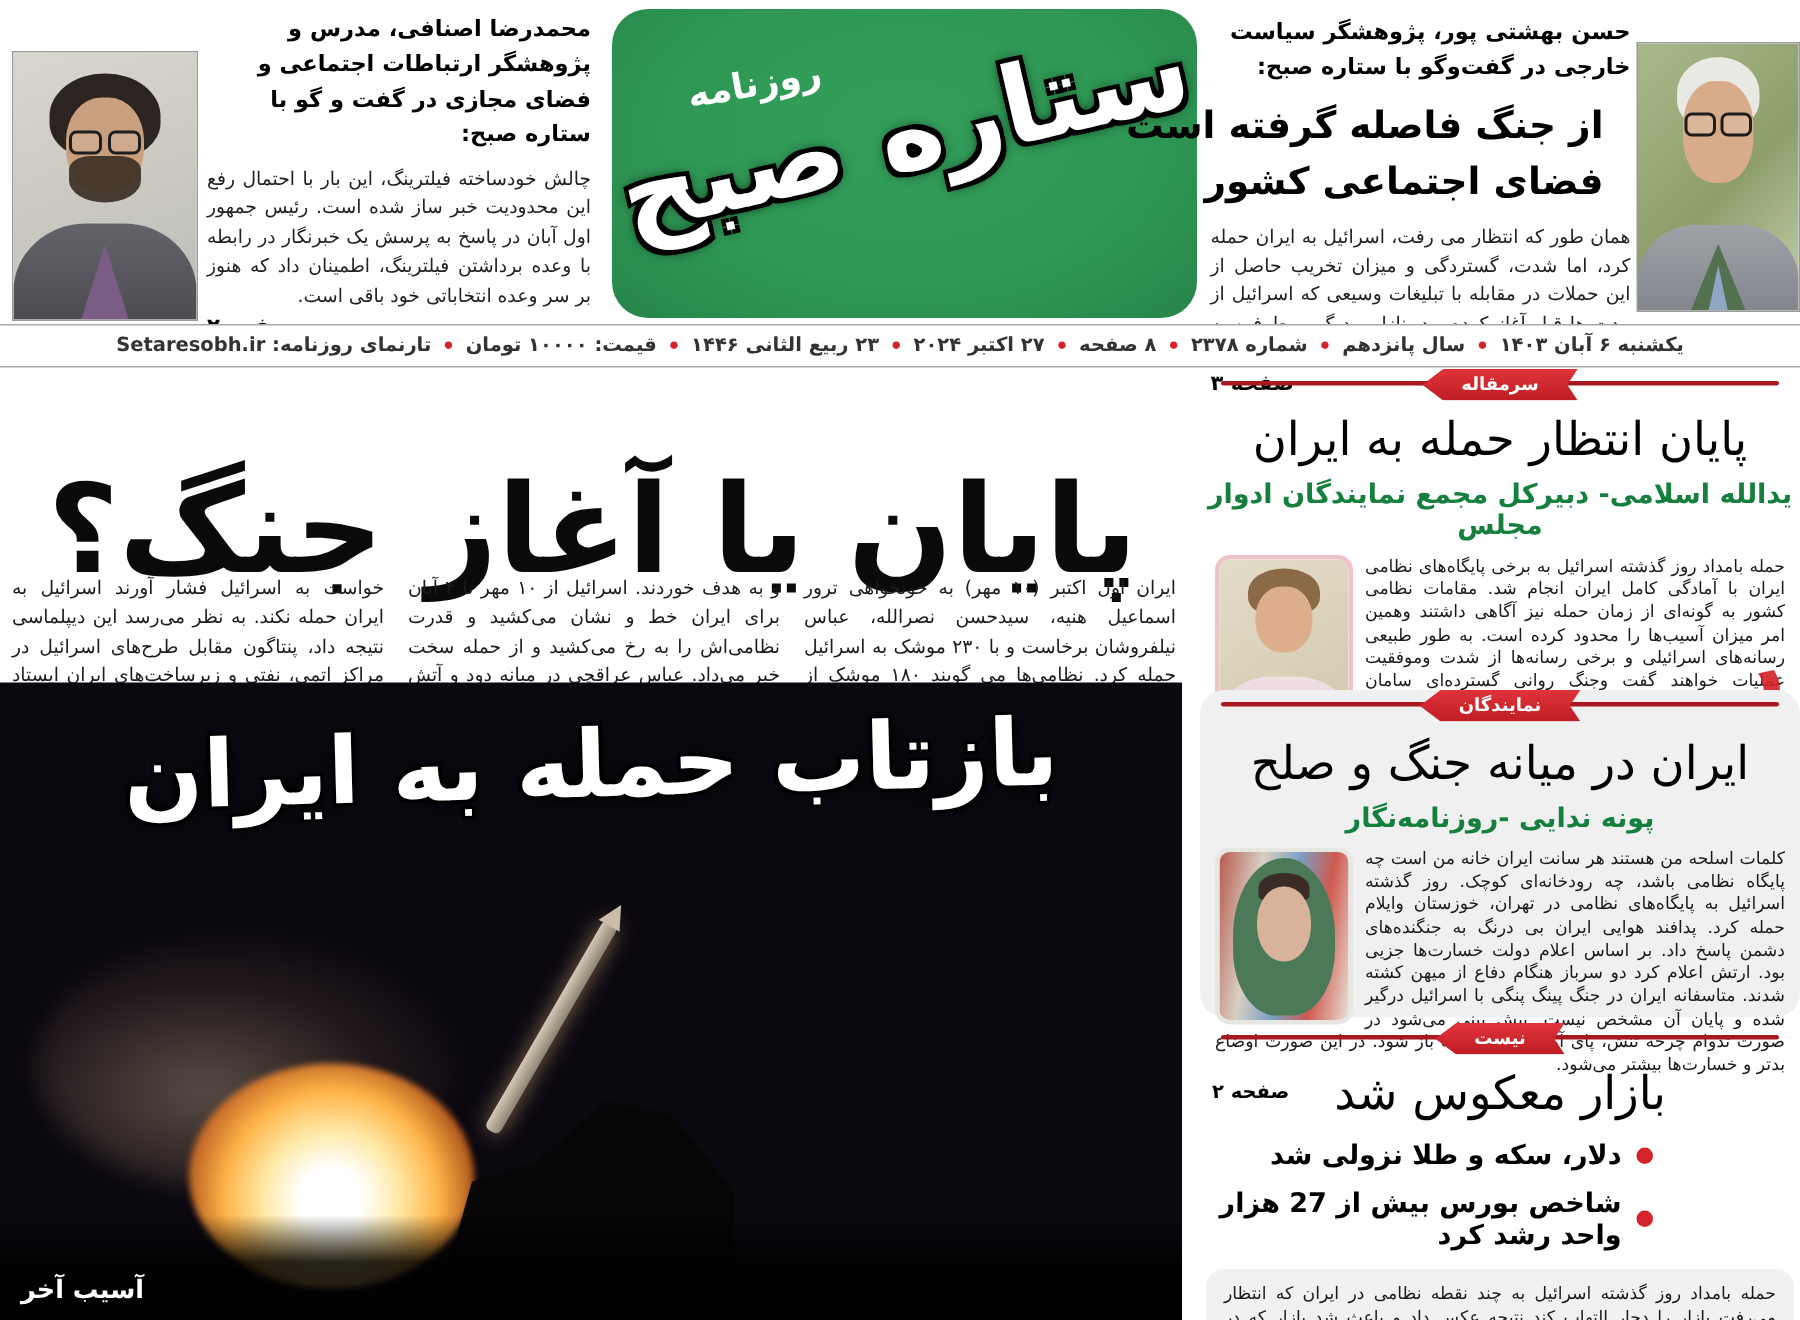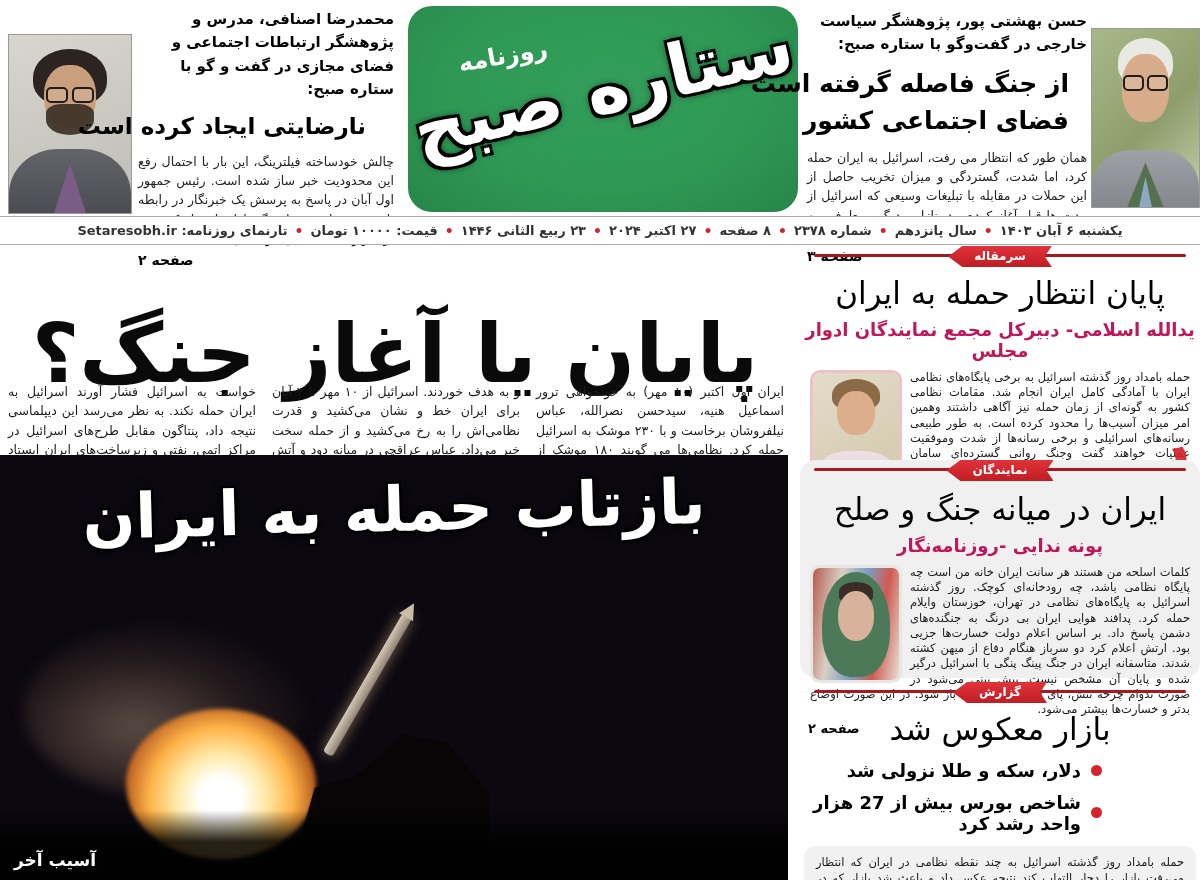--- a/index.html
+++ b/index.html
@@ -83,21 +83,21 @@
   .s3{top:436px;height:198px;}
 
   .ribbon{position:relative;height:20px;margin:0 10px;}
   .ribbon::before{content:"";position:absolute;left:4px;right:4px;top:8px;height:3px;background:#a8191f;border-radius:2px;}
   .ribbon .pill{position:absolute;left:50%;top:0;transform:translateX(-50%);background:linear-gradient(#e0333a,#c01d24);
       color:#fff;font-size:12px;font-weight:bold;padding:3px 26px 4px;white-space:nowrap;
       clip-path:polygon(14px 0,100% 0,calc(100% - 7px) 50%,100% 100%,14px 100%,0 50%);}
   .s2 .ribbon{padding-top:2px;}
 
   .sb-hl{margin:8px 0 0;font-size:31px;font-weight:normal;text-align:center;color:#000;line-height:1.25;}
-  .sb-byline{margin-top:6px;font-size:18px;font-weight:bold;text-align:center;color:#be185d;}
+  .sb-byline{margin-top:6px;font-size:18px;font-weight:bold;text-align:center;color:#15803d;}
   .s-body{margin:9px 10px 0;overflow:hidden;}
   .s-photo{float:left;width:86px;height:112px;margin-right:8px;border-radius:10px;border:3px solid #eec2c9;
       overflow:hidden;position:relative;}
   .s2 .s-photo{border-color:#e6e6e2;}
   .s-text{font-size:11.5px;line-height:1.33;text-align:justify;color:#1a1a1a;}
   .s-pageref{font-weight:bold;font-size:13px;margin:3px 0 0 8px;text-align:left;color:#000;}
 
   .watermark{position:absolute;left:352px;top:162px;font-size:62px;font-weight:bold;color:#d5232b;
       transform:rotate(-12deg);opacity:.92;pointer-events:none;}
 
@@ -151,21 +151,20 @@
           <span class="lens"></span>
           <span class="lens"></span>
         </div>
       <div class="beard"></div>
       <div class="torso"></div>
       <div class="shirt"></div>
     </div>
     <div class="tl-text">
       <div class="kicker">محمدرضا اصنافی، مدرس و پژوهشگر ارتباطات اجتماعی و فضای مجازی در گفت و گو با ستاره صبح:</div>
       <div class="hl-block">
-        <div class="hl-line">نارضایتی ایجاد کرده است</div>
       </div>
       <div class="art-body">چالش خودساخته فیلترینگ، این بار با احتمال رفع این محدودیت خبر ساز شده است. رئیس جمهور اول آبان در پاسخ به پرسش یک خبرنگار در رابطه با وعده برداشتن فیلترینگ، اطمینان داد که هنوز بر سر وعده انتخاباتی خود باقی است.</div>
       <div class="pageref">صفحه ۲</div>
     </div>
   </div>
 
   <div class="logo-box">
     <div class="logo-roozname">روزنامه</div>
     <div class="logo-title">ستاره صبح</div>
   </div>
@@ -266,21 +265,21 @@
           <div class="hairfront"></div>
           <div class="face"></div>
         </div>
         <div class="s-text">کلمات اسلحه من هستند هر سانت ایران خانه من است چه پایگاه نظامی باشد، چه رودخانه‌ای کوچک. روز گذشته اسرائیل به پایگاه‌های نظامی در تهران، خوزستان وایلام حمله کرد. پدافند هوایی ایران بی درنگ به جنگنده‌های دشمن پاسخ داد. بر اساس اعلام دولت خسارت‌ها جزیی بود. ارتش اعلام کرد دو سرباز هنگام دفاع از میهن کشته شدند. متاسفانه ایران در جنگ پینگ پنگی با اسرائیل درگیر شده و پایان آن مشخص نیست. پیش بینی می‌شود در صورت تدوام چرخه تنش، پای آمریکا به مناقشه باز شود. در این صورت اوضاع بدتر و خسارت‌ها بیشتر می‌شود.</div>
       </div>
       <div class="s-pageref">صفحه ۲</div>
     </div>
 
     <div class="sb-sec s3">
       <div class="ribbon">
-        <span class="pill">گزارش</span>
+        <span class="pill">نیست</span>
       </div>
       <h2 class="sb-hl">بازار معکوس شد</h2>
       <div class="bullet-row">
         <span class="red-dot"></span>
         <span>دلار، سکه و طلا نزولی شد</span>
       </div>
       <div class="bullet-row">
         <span class="red-dot"></span>
         <span>شاخص بورس بیش از 27 هزار واحد رشد کرد</span>
       </div>

